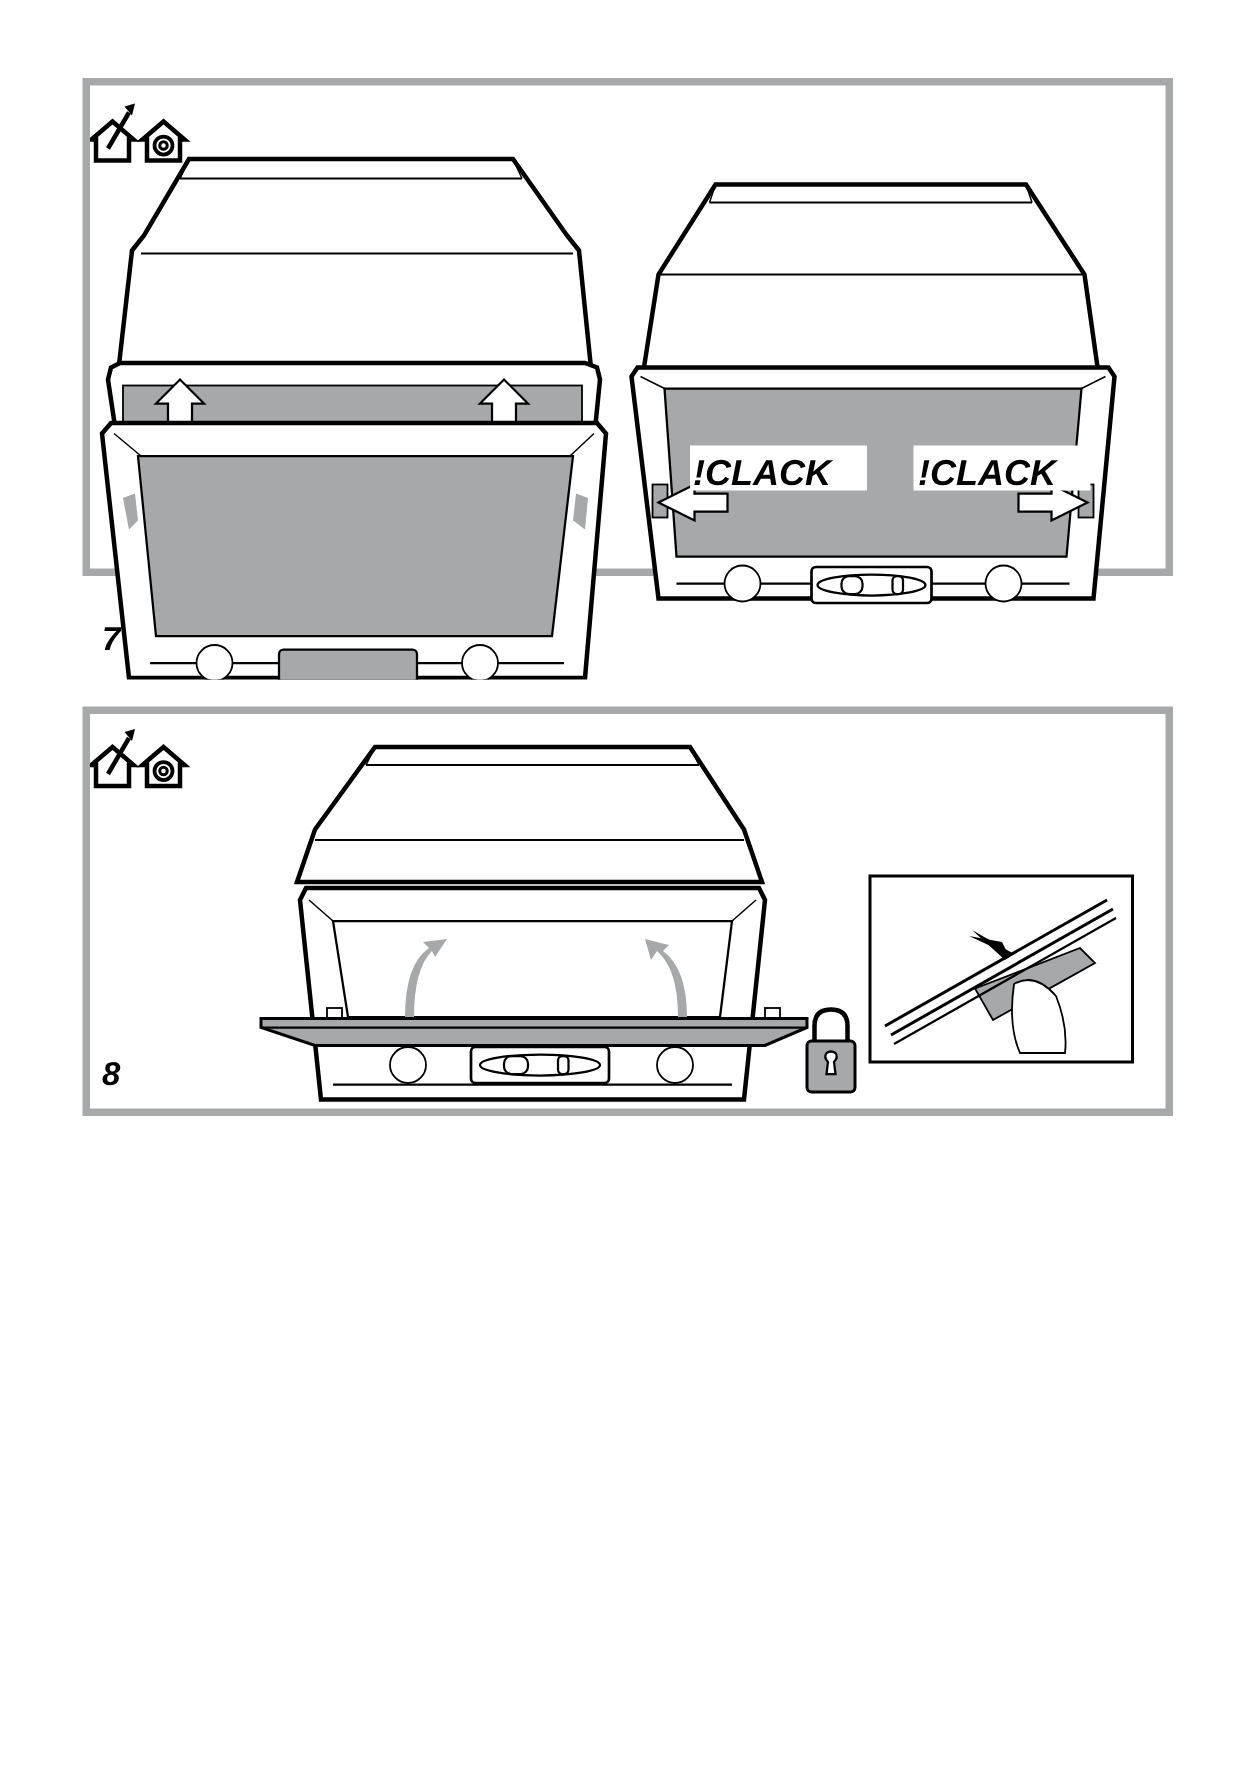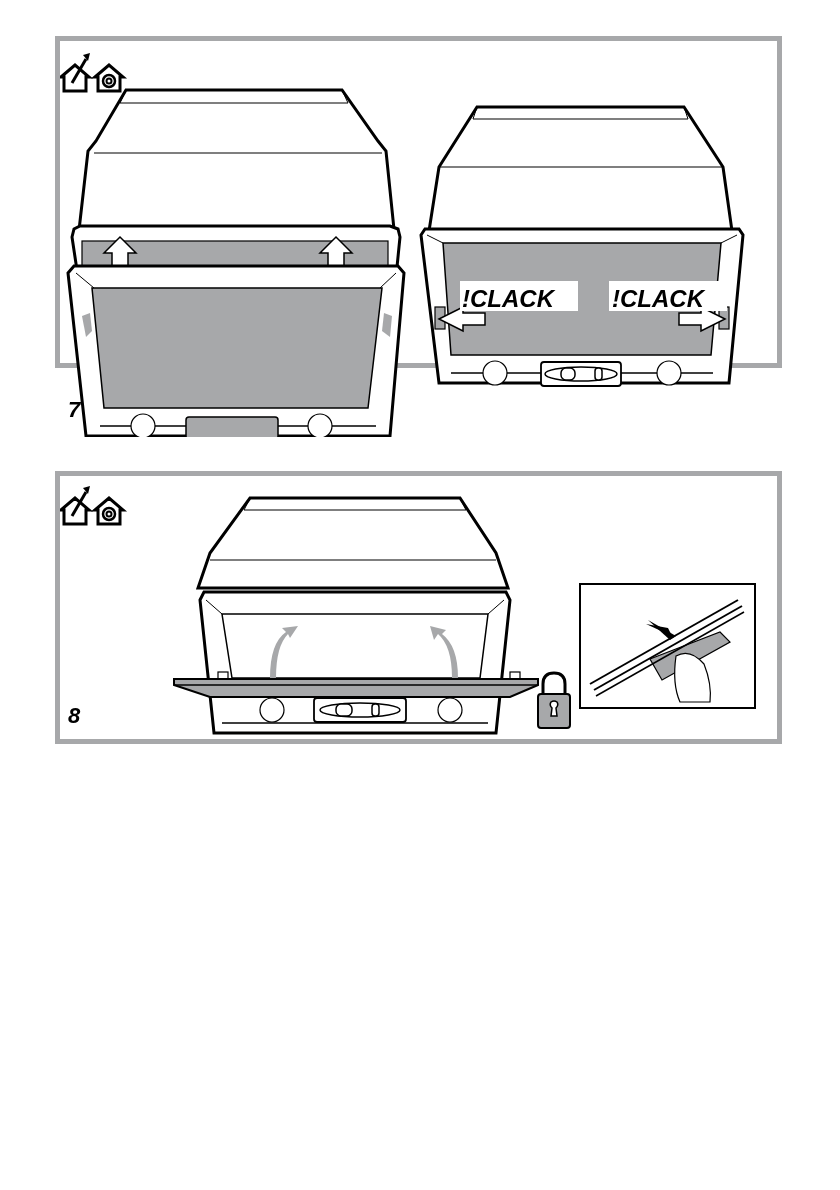--- a/index.html
+++ b/index.html
@@ -1,19 +1,19 @@
 <!DOCTYPE html>
 <html><head>
 <meta charset="utf-8">
 <style>
   html, body { margin:0; padding:0; background:#ffffff; }
   body { width:840px; height:1190px; position:relative; overflow:hidden;
          font-family:"Liberation Sans", sans-serif; }
   .panel { position:absolute; box-sizing:border-box; border:5px solid #a7a8aa; background:#fff; }
-  #p7 { left:55px; top:36px; width:727px; height:332px; }
+  #p7 { left:55px; top:52px; width:727px; height:332px; }
   #p8 { left:55px; top:471px; width:727px; height:273px; }
   .step-num { position:absolute; font-weight:bold; font-style:italic; font-size:22px; color:#000;
               font-family:"Liberation Sans", sans-serif; }
   svg { position:absolute; left:0; top:0; }
   .clack { font-family:"Liberation Sans", sans-serif; font-weight:bold; font-style:italic; font-size:24px; }
 </style>
 </head>
 <body>
 
 <div class="panel" id="p7">

